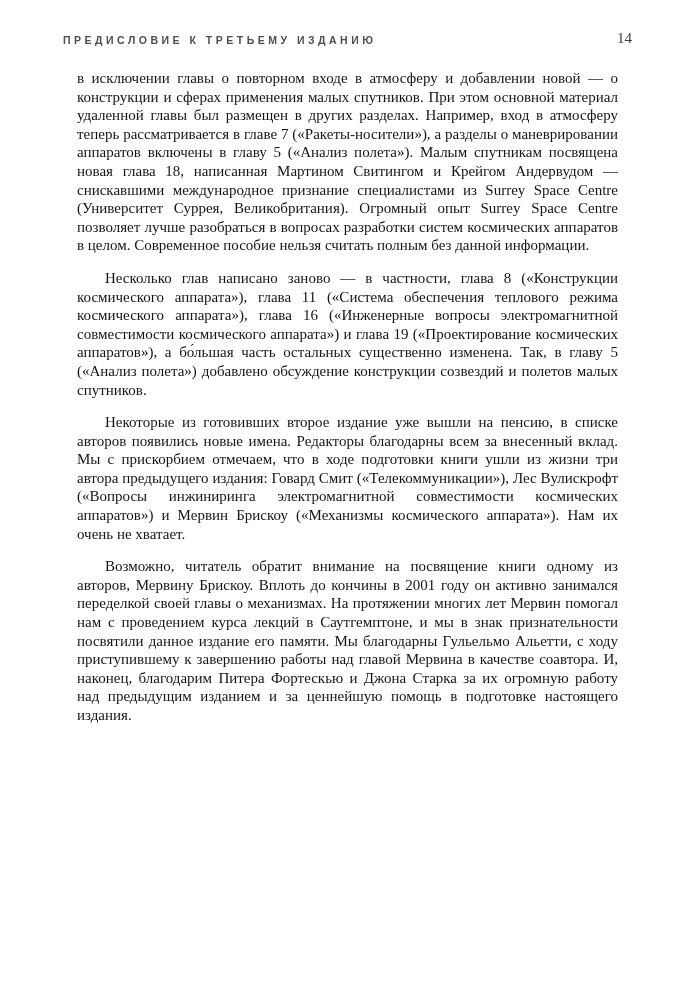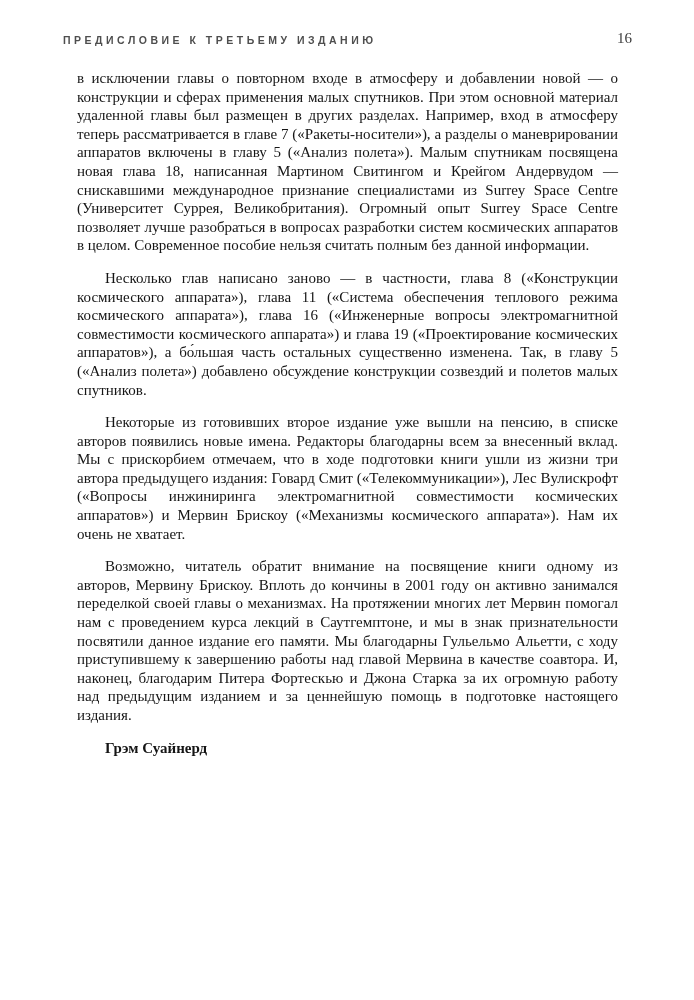--- a/index.html
+++ b/index.html
@@ -67,23 +67,22 @@
     font-size: 15px;
     line-height: 20px;
   }
 </style>
 </head>
 <body>
 
 <div class="page">
   <div class="running-header">
     <span class="header-title">ПРЕДИСЛОВИЕ К ТРЕТЬЕМУ ИЗДАНИЮ</span>
-    <span class="page-number">16</span>
+    <span class="page-number">14</span>
   </div>
 
   <div class="body-text">
     <p class="no-indent">в исключении главы о повторном входе в атмосферу и добавлении новой — о конструкции и сферах применения малых спутников. При этом основной материал удаленной главы был размещен в других разделах. Например, вход в атмосферу теперь рассматривается в главе 7 («Ракеты-носители»), а разделы о маневрировании аппаратов включены в главу 5 («Анализ полета»). Малым спутникам посвящена новая глава 18, написанная Мартином Свитингом и Крейгом Андервудом — снискавшими международное признание специалистами из Surrey Space Centre (Университет Суррея, Великобритания). Огромный опыт Surrey Space Centre позволяет лучше разобраться в вопросах разработки систем космических аппаратов в целом. Современное пособие нельзя считать полным без данной информации.</p>
     <p>Несколько глав написано заново — в частности, глава 8 («Конструкции космического аппарата»), глава 11 («Система обеспечения теплового режима космического аппарата»), глава 16 («Инженерные вопросы электромагнитной совместимости космического аппарата») и глава 19 («Проектирование космических аппаратов»), а бо́льшая часть остальных существенно изменена. Так, в главу 5 («Анализ полета») добавлено обсуждение конструкции созвездий и полетов малых спутников.</p>
     <p>Некоторые из готовивших второе издание уже вышли на пенсию, в списке авторов появились новые имена. Редакторы благодарны всем за внесенный вклад. Мы с прискорбием отмечаем, что в ходе подготовки книги ушли из жизни три автора предыдущего издания: Говард Смит («Телекоммуникации»), Лес Вулискрофт («Вопросы инжиниринга электромагнитной совместимости космических аппаратов») и Мервин Брискоу («Механизмы космического аппарата»). Нам их очень не хватает.</p>
     <p>Возможно, читатель обратит внимание на посвящение книги одному из авторов, Мервину Брискоу. Вплоть до кончины в 2001 году он активно занимался переделкой своей главы о механизмах. На протяжении многих лет Мервин помогал нам с проведением курса лекций в Саутгемптоне, и мы в знак признательности посвятили данное издание его памяти. Мы благодарны Гульельмо Альетти, с ходу приступившему к завершению работы над главой Мервина в качестве соавтора. И, наконец, благодарим Питера Фортескью и Джона Старка за их огромную работу над предыдущим изданием и за ценнейшую помощь в подготовке настоящего издания.</p>
-    <p class="signature">Грэм Суайнерд</p>
   </div>
 </div>
 
 </body></html>

